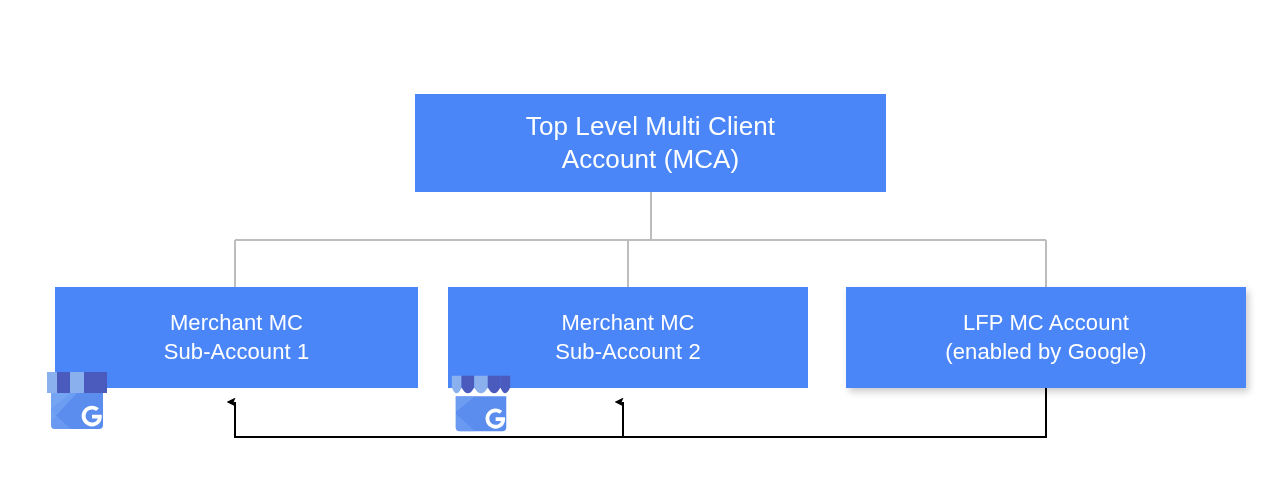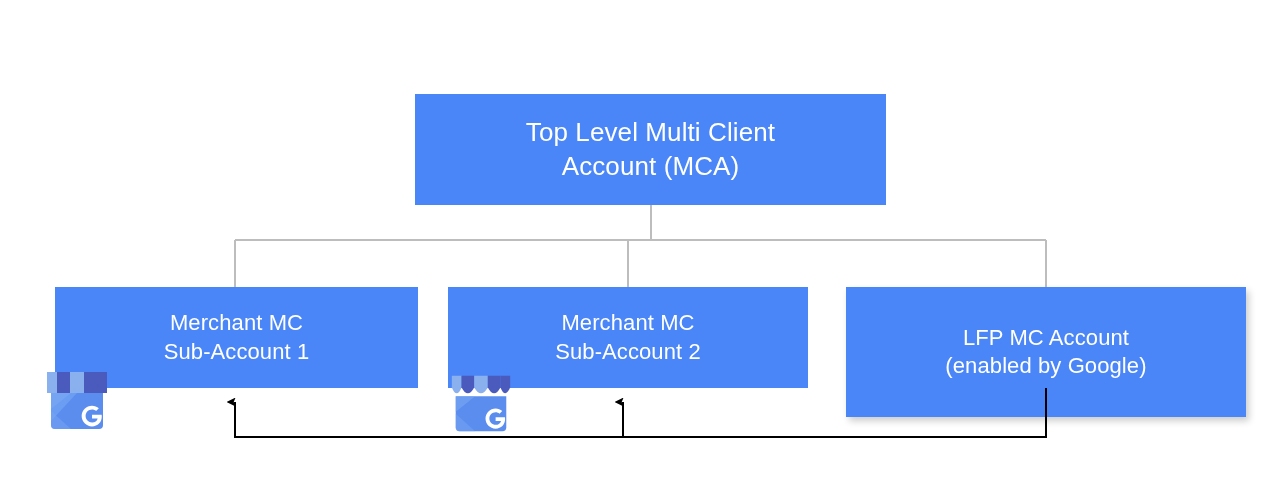--- a/index.html
+++ b/index.html
@@ -47,42 +47,42 @@
   .node-box .node-label {
     display: block;
     white-space: pre-line;
     padding: 0 10px;
   }
 
   #node-top-mca {
     left: 415px;
     top: 94px;
     width: 471px;
-    height: 111px;
+    height: 98px;
     font-size: 26px;
   }
   #node-merchant-1 {
     left: 55px;
     top: 287px;
     width: 363px;
     height: 101px;
     font-size: 22px;
   }
   #node-merchant-2 {
     left: 448px;
     top: 287px;
     width: 360px;
     height: 101px;
     font-size: 22px;
   }
   #node-lfp {
     left: 846px;
     top: 287px;
     width: 400px;
-    height: 130px;
+    height: 101px;
     font-size: 22px;
     box-shadow: 3px 4px 7px rgba(0,0,0,0.20);
   }
 
   
   .gmb-icon {
     position: absolute;
     z-index: 6;
   }
   #gmb-icon-1 {

